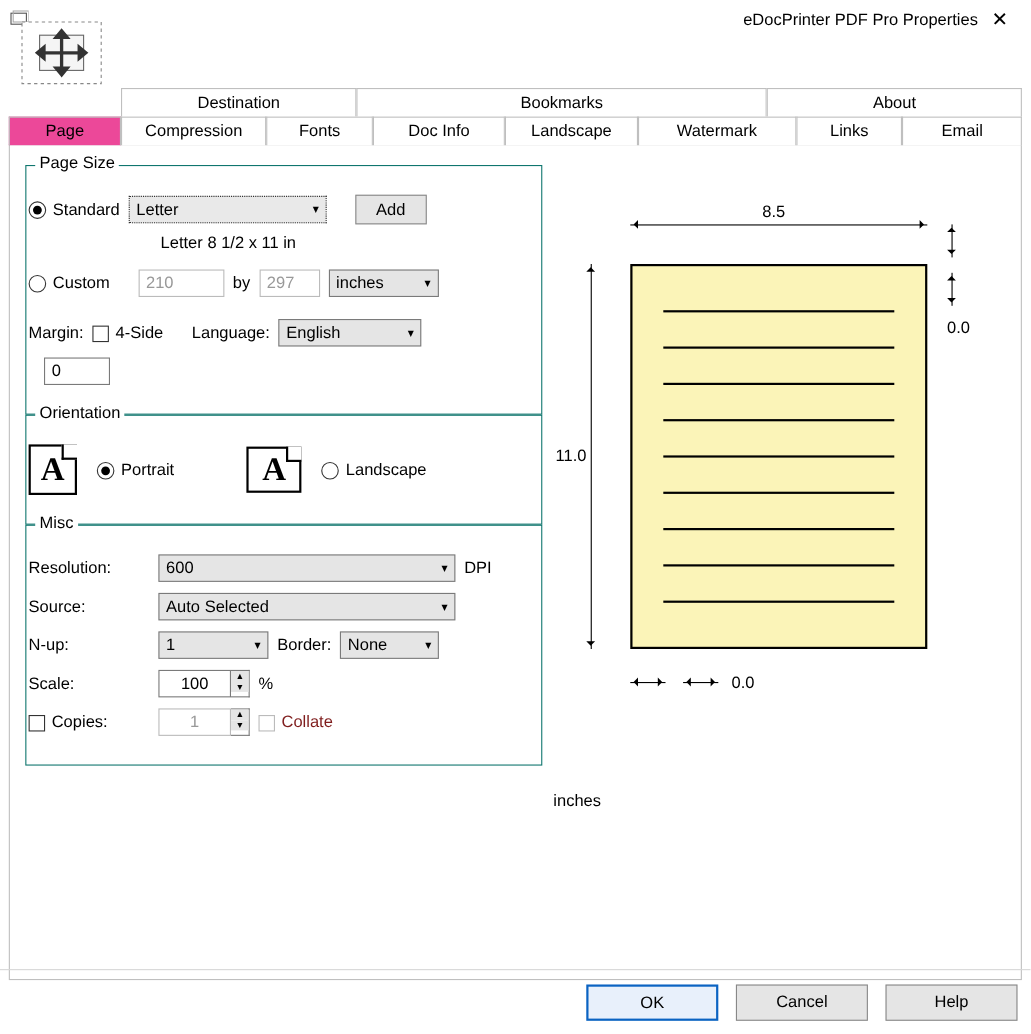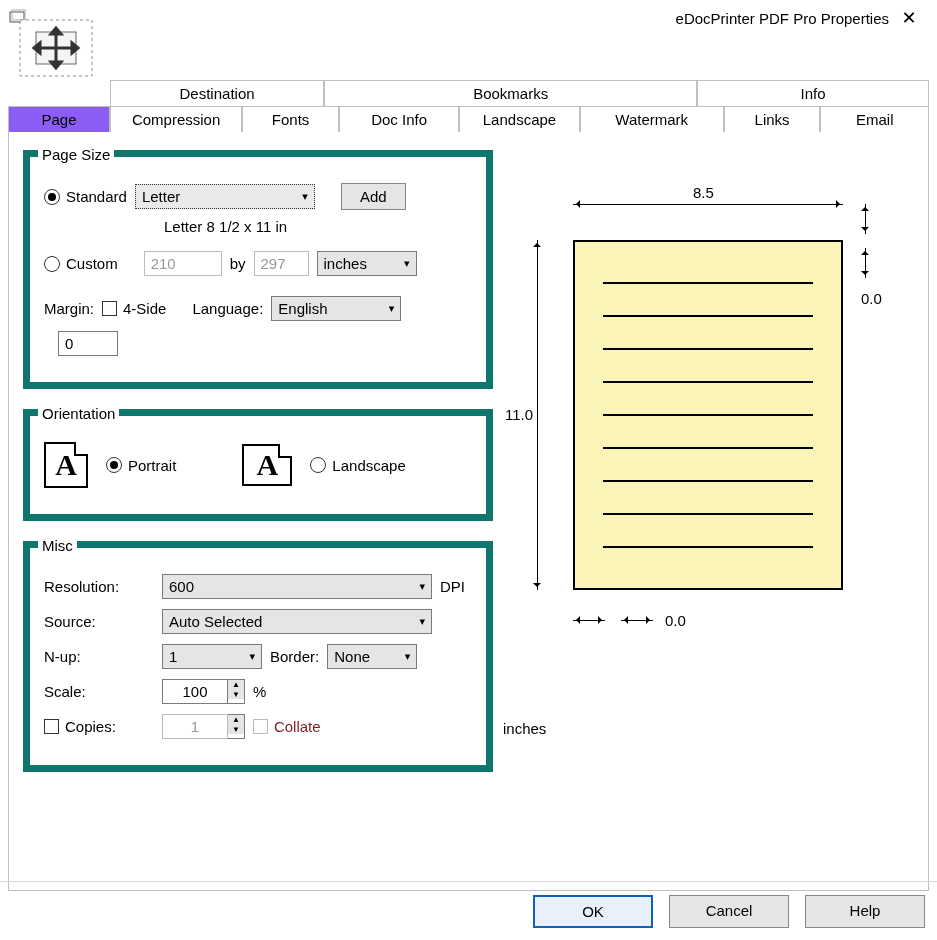--- a/index.html
+++ b/index.html
@@ -11,32 +11,32 @@
 .titlebar .title { flex: 1; font-size: 15px; text-align: right; }
 .titlebar .close { font-size: 18px; width: 40px; text-align: center; cursor: default; }
 
 
 .overlay-icon { position: absolute; top: 14px; left: 12px; width: 90px; height: 70px; }
 
 
 .tabs-wrap { margin: 8px 8px 0 8px; }
 .tabs-row { display: flex; }
 .tabs-row .tab { border: 1px solid #bfbfbf; border-bottom: none; background: #fff; text-align: center; padding: 4px 0; width: 0; position: relative; }
-.tabs-row .tab.active { background: #8b5cf6; z-index: 2; }
+.tabs-row .tab.active { background: #ec4899; z-index: 2; }
 .tab-body { border: 1px solid #bfbfbf; margin-top: -1px; padding: 18px 14px 14px 14px; min-height: 760px; display: flex; }
 .tab-body .left { width: 470px; }
 .tab-body .right { flex: 1; padding-left: 10px; }
 
 
-.groupbox { border: 7px solid #0f766e; position: relative; padding: 26px 14px 16px 14px; margin-bottom: 20px; }
+.groupbox { border: 1px solid #0f766e; position: relative; padding: 26px 14px 16px 2px; }
 .groupbox > .legend { position: absolute; top: -11px; left: 8px; background: #fff; padding: 0 4px; font-size: 15px; }
 
 
 .row { display: flex; align-items: center; margin-bottom: 10px; gap: 8px; }
-.radio, .checkbox { display: inline-flex; align-items: center; gap: 6px; }
+.radio, .checkbox { display: inline-flex; align-items: flex-end; gap: 6px; }
 .radio .dot { width: 16px; height: 16px; border: 1px solid #333; border-radius: 50%; display: inline-flex; align-items: center; justify-content: center; }
 .radio.checked .dot::after { content: ""; width: 8px; height: 8px; background: #000; border-radius: 50%; }
 .checkbox .box { width: 15px; height: 15px; border: 1px solid #333; display: inline-flex; align-items: center; justify-content: center; }
 .checkbox.disabled .box { border-color: #bbb; }
 .checkbox.disabled { color: #7f1d1d; }
 
 .select { display: inline-flex; align-items: center; justify-content: space-between; border: 1px solid #7a7a7a; background: #e5e5e5; padding: 3px 6px; min-width: 90px; }
 .select.focused { border: 1px dotted #333; background: #e9e9e9; }
 .select .chev { font-size: 11px; margin-left: 6px; }
 .textinput { border: 1px solid #7a7a7a; padding: 3px 6px; background: #fff; min-width: 50px; }
@@ -97,21 +97,21 @@
       <line x1="44" y1="20" x2="44" y2="48"></line>
       <line x1="28" y1="34" x2="60" y2="34"></line>
     </g>
   </svg>
 </div>
 
 <div class="tabs-wrap">
   <div class="tabs-row" style="margin-left:102px;margin-top:44px;">
     <div class="tab" style="flex:1.2"><span>Destination</span></div>
     <div class="tab" style="flex:2.1"><span>Bookmarks</span></div>
-    <div class="tab" style="flex:1.3"><span>Info</span></div>
+    <div class="tab" style="flex:1.3"><span>About</span></div>
   </div>
   <div class="tabs-row">
     <div class="tab active" style="width:102px;flex:none"><span>Page</span></div>
     <div class="tab" style="flex:1.1"><span>Compression</span></div>
     <div class="tab" style="flex:0.8"><span>Fonts</span></div>
     <div class="tab" style="flex:1.0"><span>Doc Info</span></div>
     <div class="tab" style="flex:1.0"><span>Landscape</span></div>
     <div class="tab" style="flex:1.2"><span>Watermark</span></div>
     <div class="tab" style="flex:0.8"><span>Links</span></div>
     <div class="tab" style="flex:0.9"><span>Email</span></div>

